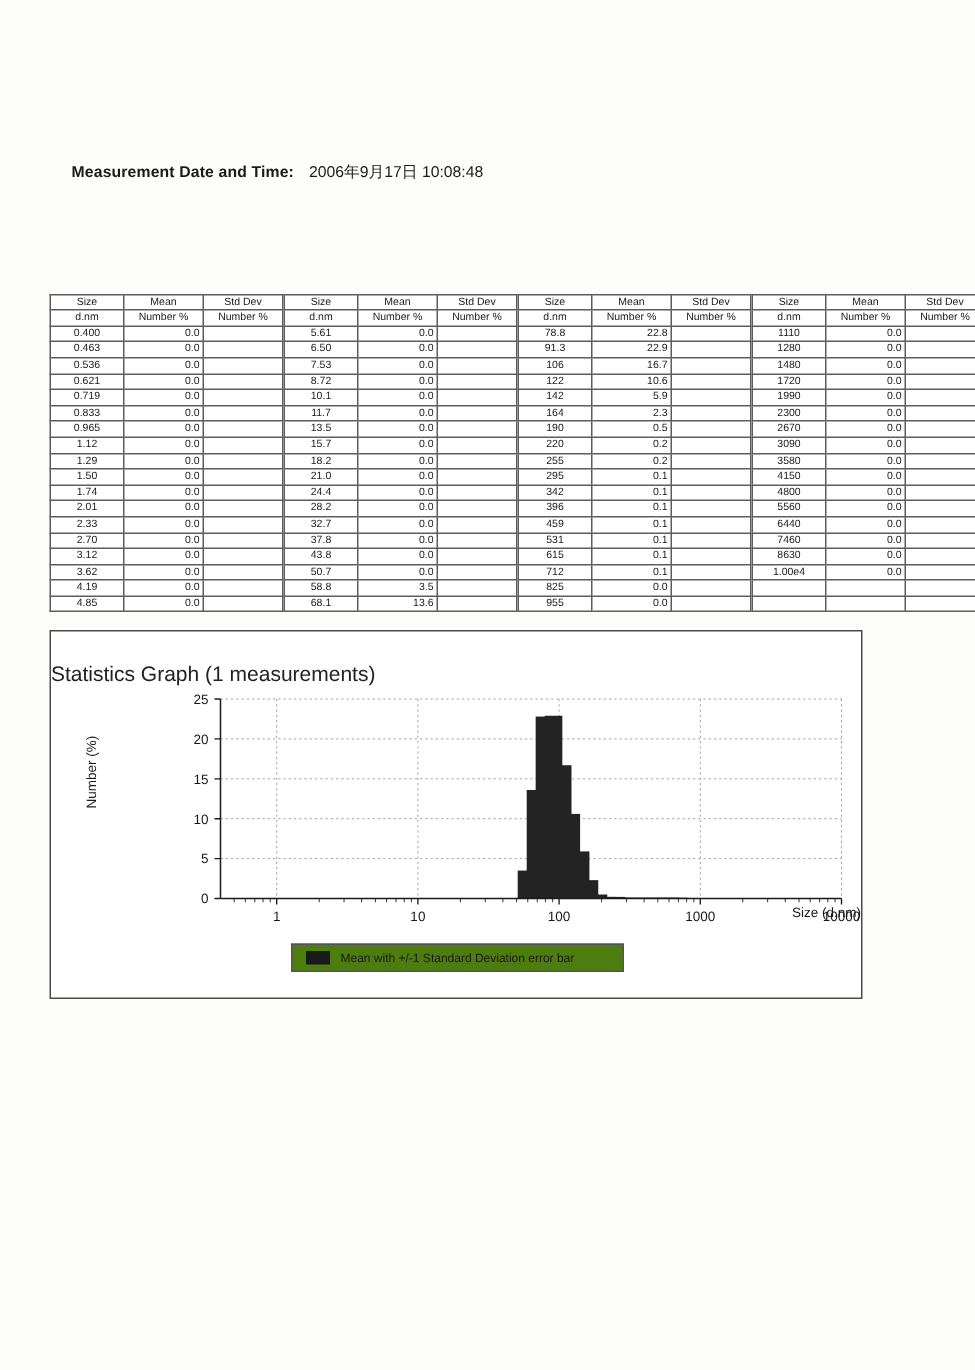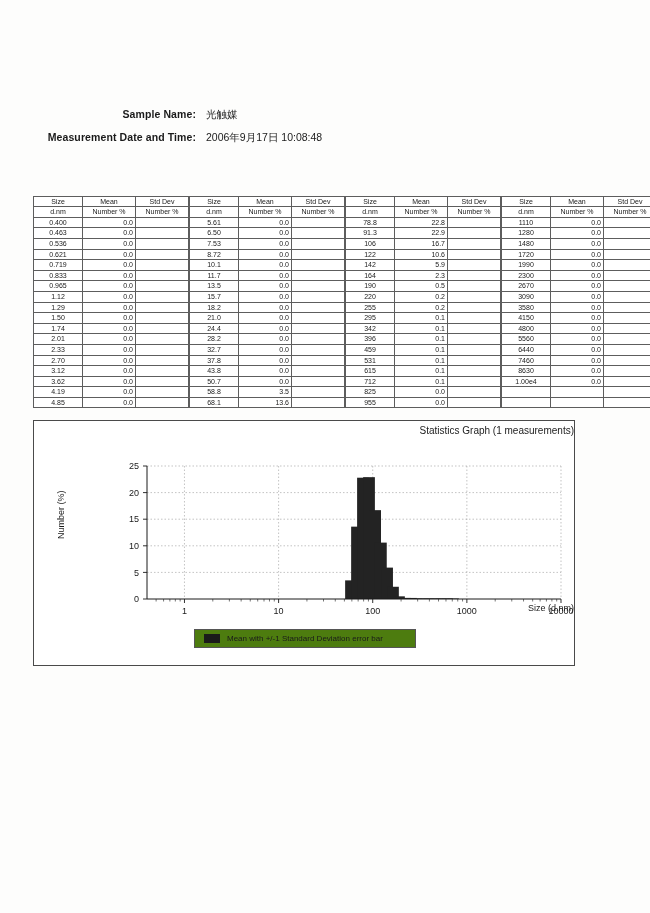--- a/index.html
+++ b/index.html
@@ -89,23 +89,23 @@
   .graph-box {
     position: absolute;
     left: 33px;
     top: 420px;
     width: 540px;
     height: 244px;
     border: 1px solid #4a4a4a;
     background: #fff;
   }
   .graph-title {
-    text-align: right;
-    font-size: 10px;
-    margin-top: 4px;
+    text-align: left;
+    font-size: 14px;
+    margin-top: 20px;
     color: #222;
   }
   .plot-wrap {
     position: absolute;
     left: 0; top: 0;
     width: 540px; height: 244px;
   }
   .ylabel {
     position: absolute;
     left: 22px;
@@ -141,24 +141,20 @@
   .legend-text { font-size: 8px; }
   svg.plot { position: absolute; left: 0; top: 0; }
   .tick-text { font-size: 9px; fill: #1a1a1a; font-family: "Liberation Sans", sans-serif; }
 </style>
 </head>
 <body>
 
 <div class="page">
 
   <div class="header">
-    <div class="hdr-row">
-      <div class="hdr-label">Sample Name:</div>
-      <div class="hdr-value">光触媒</div>
-    </div>
     <div class="hdr-row">
       <div class="hdr-label">Measurement Date and Time:</div>
       <div class="hdr-value">2006年9月17日 10:08:48</div>
     </div>
   </div>
 
   <div class="tables">
       <table class="dist">
         <thead>
           <tr class="thead-top">

